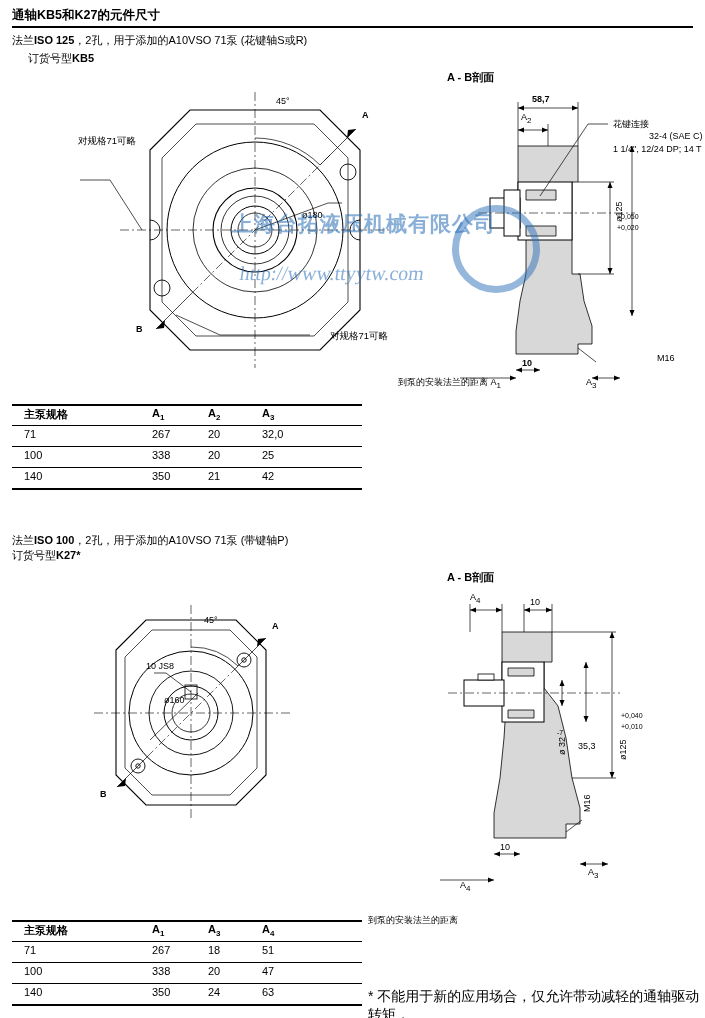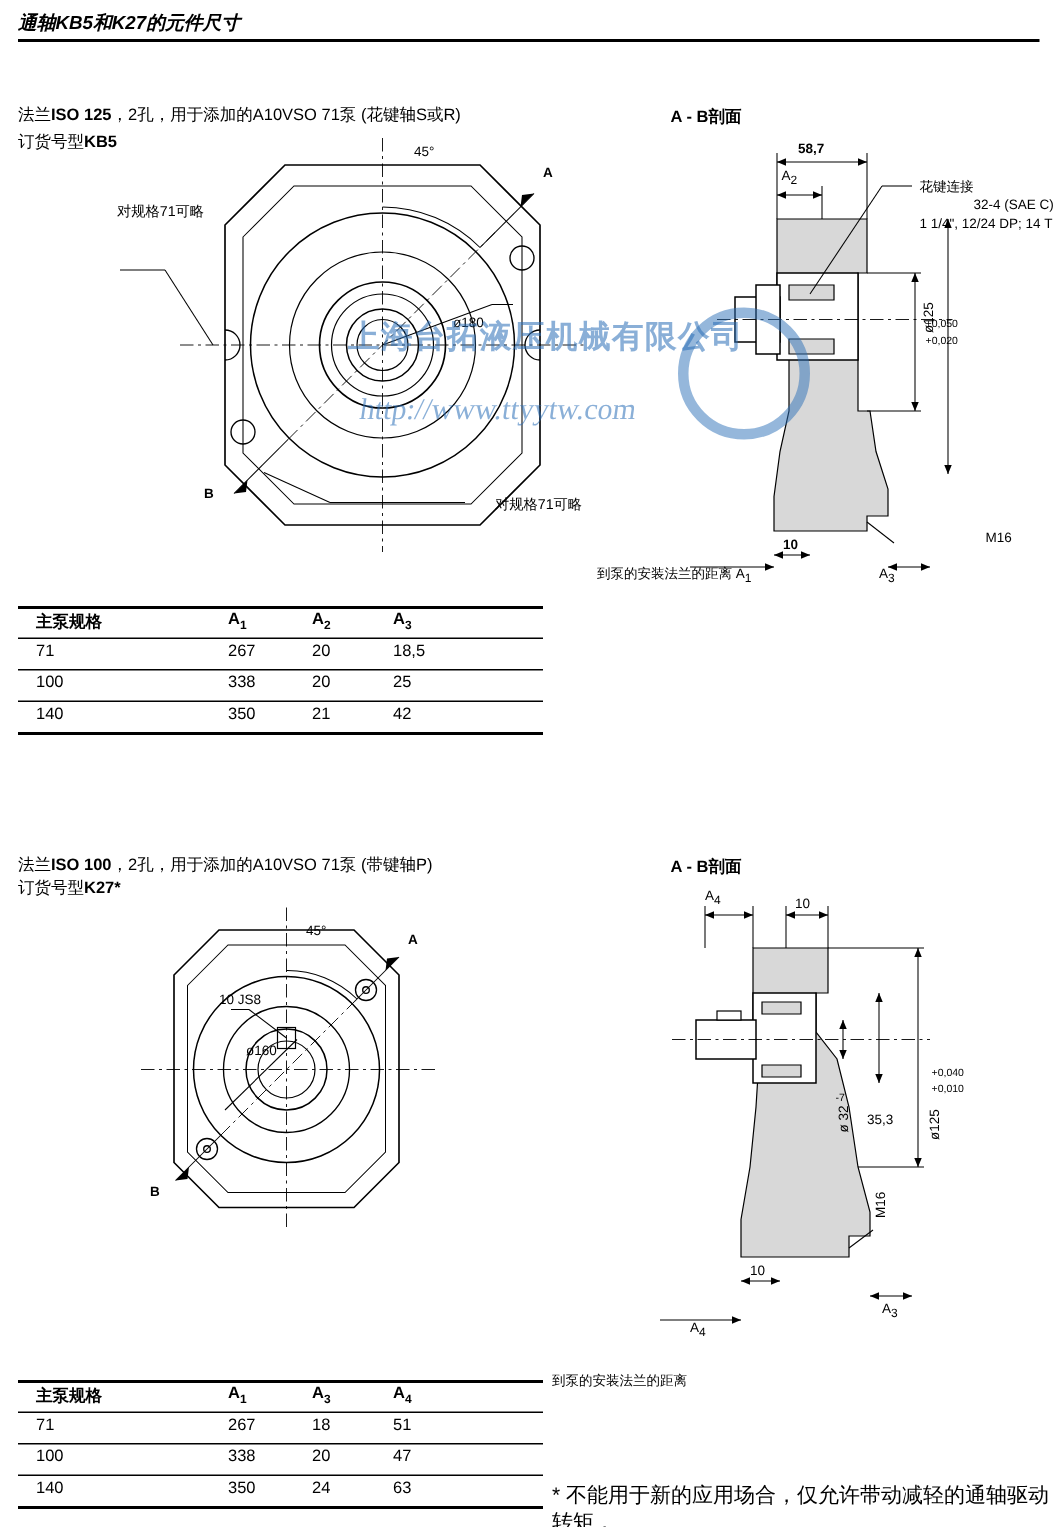--- a/index.html
+++ b/index.html
@@ -4,22 +4,22 @@
 <style>
   html,body{margin:0;padding:0;}
   body{
     width:705px;height:1018px;position:relative;
     background:#ffffff;
     font-family:"Liberation Sans", sans-serif;
     font-size:11px;color:#000;
     overflow:hidden;
   }
   .abs{position:absolute;}
-  .title{font-weight:bold;font-size:12.5px;font-style:italic;}
-  .sub{font-size:11px;margin-top:36px;}
+  .title{font-weight:bold;font-size:12.5px;}
+  .sub{font-size:11px;}
   .b{font-weight:bold;}
   .hr2{position:absolute;background:#000;height:2px;}
   
   .tbl{position:absolute;width:350px;font-size:11px;}
   .tbl .row{position:relative;height:21px;}
   .tbl .cell{position:absolute;top:3px;}
   .tbl .line{position:absolute;left:0;width:350px;height:1px;background:#000;}
   .tbl .line.thick{height:1.5px;}
   .c0{left:12px;}
   .c1{left:140px;}
@@ -42,21 +42,21 @@
 </style>
 </head>
 <body>
 
 <div class="abs title" style="left:12px;top:7px;">通轴KB5和K27的元件尺寸</div>
 <div class="hr2" style="left:12px;top:26px;width:681px;"></div>
 
 <div class="abs sub" style="left:12px;top:33px;white-space:nowrap;">
   <span>法兰</span><span class="b">ISO 125</span><span>，2孔，用于添加的A10VSO 71泵 (花键轴S或R)</span>
 </div>
-<div class="abs sub" style="left:12px;top:51px;white-space:nowrap;">
+<div class="abs sub" style="left:28px;top:51px;white-space:nowrap;">
   <span>订货号型</span><span class="b">KB5</span>
 </div>
 
 <div class="abs" style="left:80px;top:70px;">
 <svg width="340" height="320" viewBox="0 0 340 320">
 
   <polygon class="ln" style="stroke-width:1.1" points="70,80 110,40 240,40 280,80 280,240 240,280 110,280 70,240"></polygon>
 
   <polygon class="ln" style="stroke-width:.7" points="82,88 116,54 234,54 268,88 268,232 234,266 116,266 82,232"></polygon>
 
@@ -177,21 +177,21 @@
     <div class="cell c0 b">主泵规格</div>
     <div class="cell c1 b"><span>A</span><span class="sub-i">1</span></div>
     <div class="cell c2 b"><span>A</span><span class="sub-i">2</span></div>
     <div class="cell c3 b"><span>A</span><span class="sub-i">3</span></div>
     <div class="line" style="top:21px;"></div>
   </div>
   <div class="row">
     <div class="cell c0">71</div>
     <div class="cell c1">267</div>
     <div class="cell c2">20</div>
-    <div class="cell c3">18,5</div>
+    <div class="cell c3">32,0</div>
     <div class="line" style="top:21px;"></div>
   </div>
   <div class="row">
     <div class="cell c0">100</div>
     <div class="cell c1">338</div>
     <div class="cell c2">20</div>
     <div class="cell c3">25</div>
     <div class="line" style="top:21px;"></div>
   </div>
   <div class="row">

